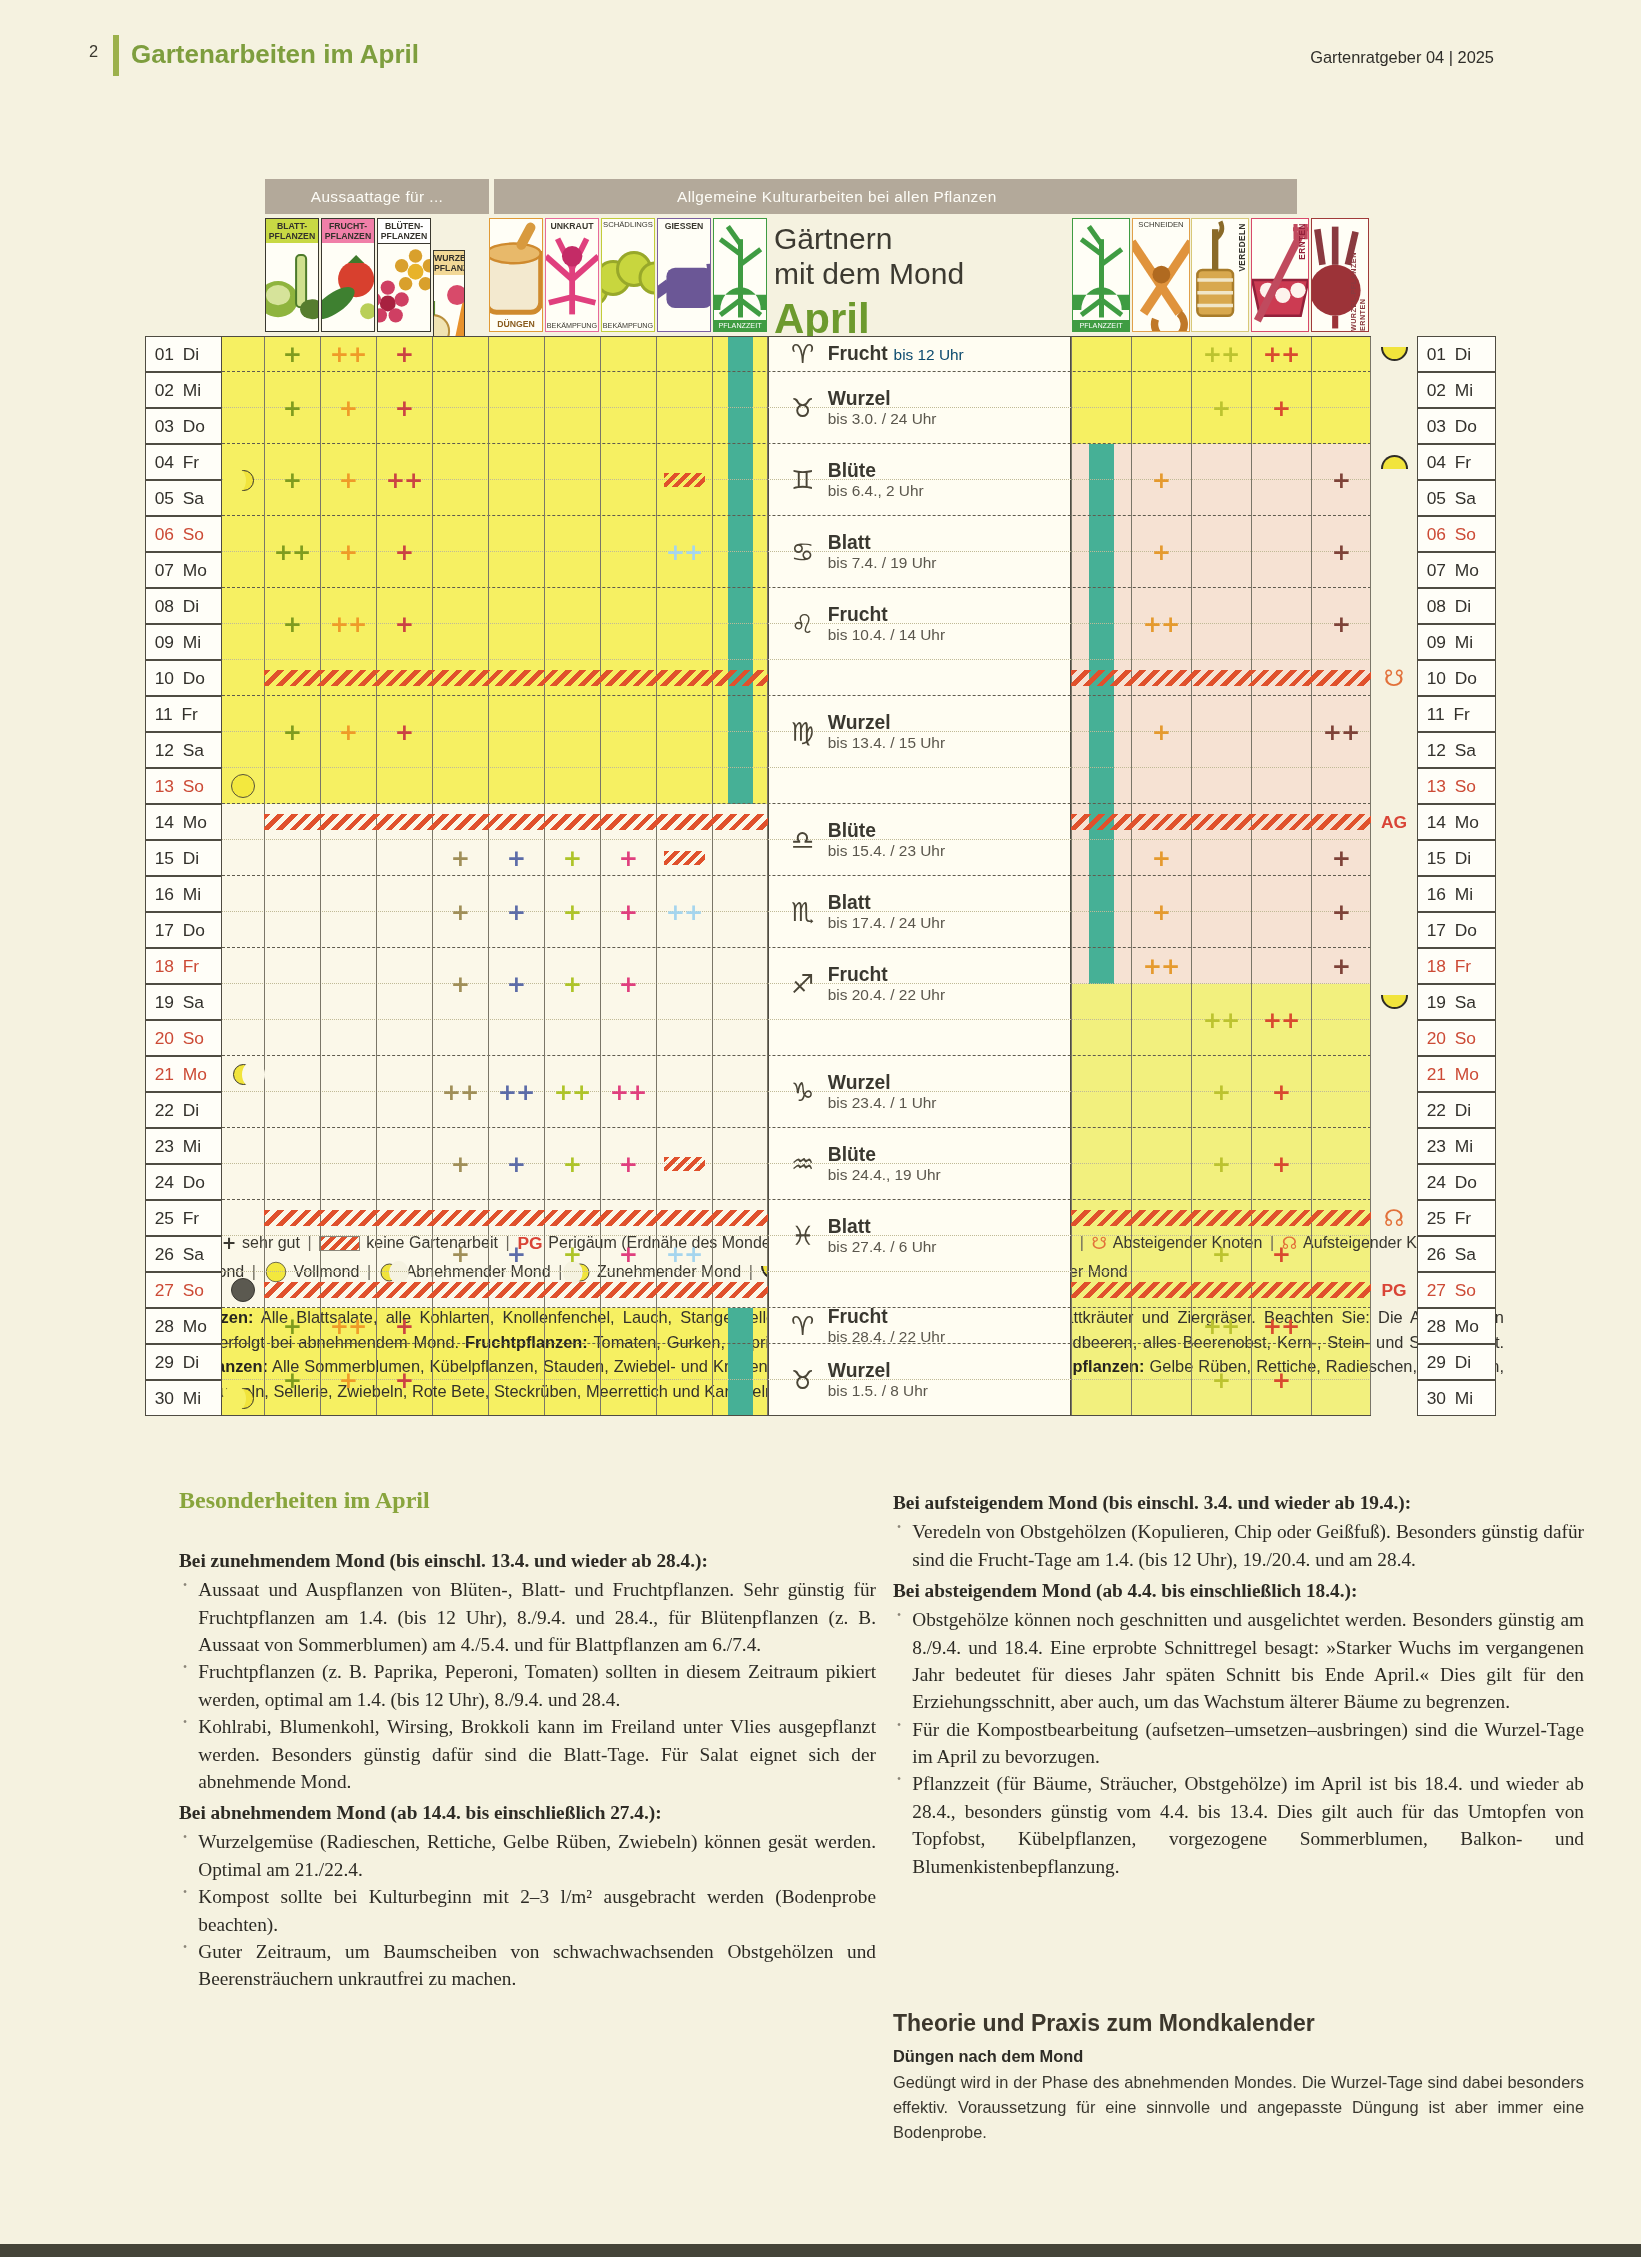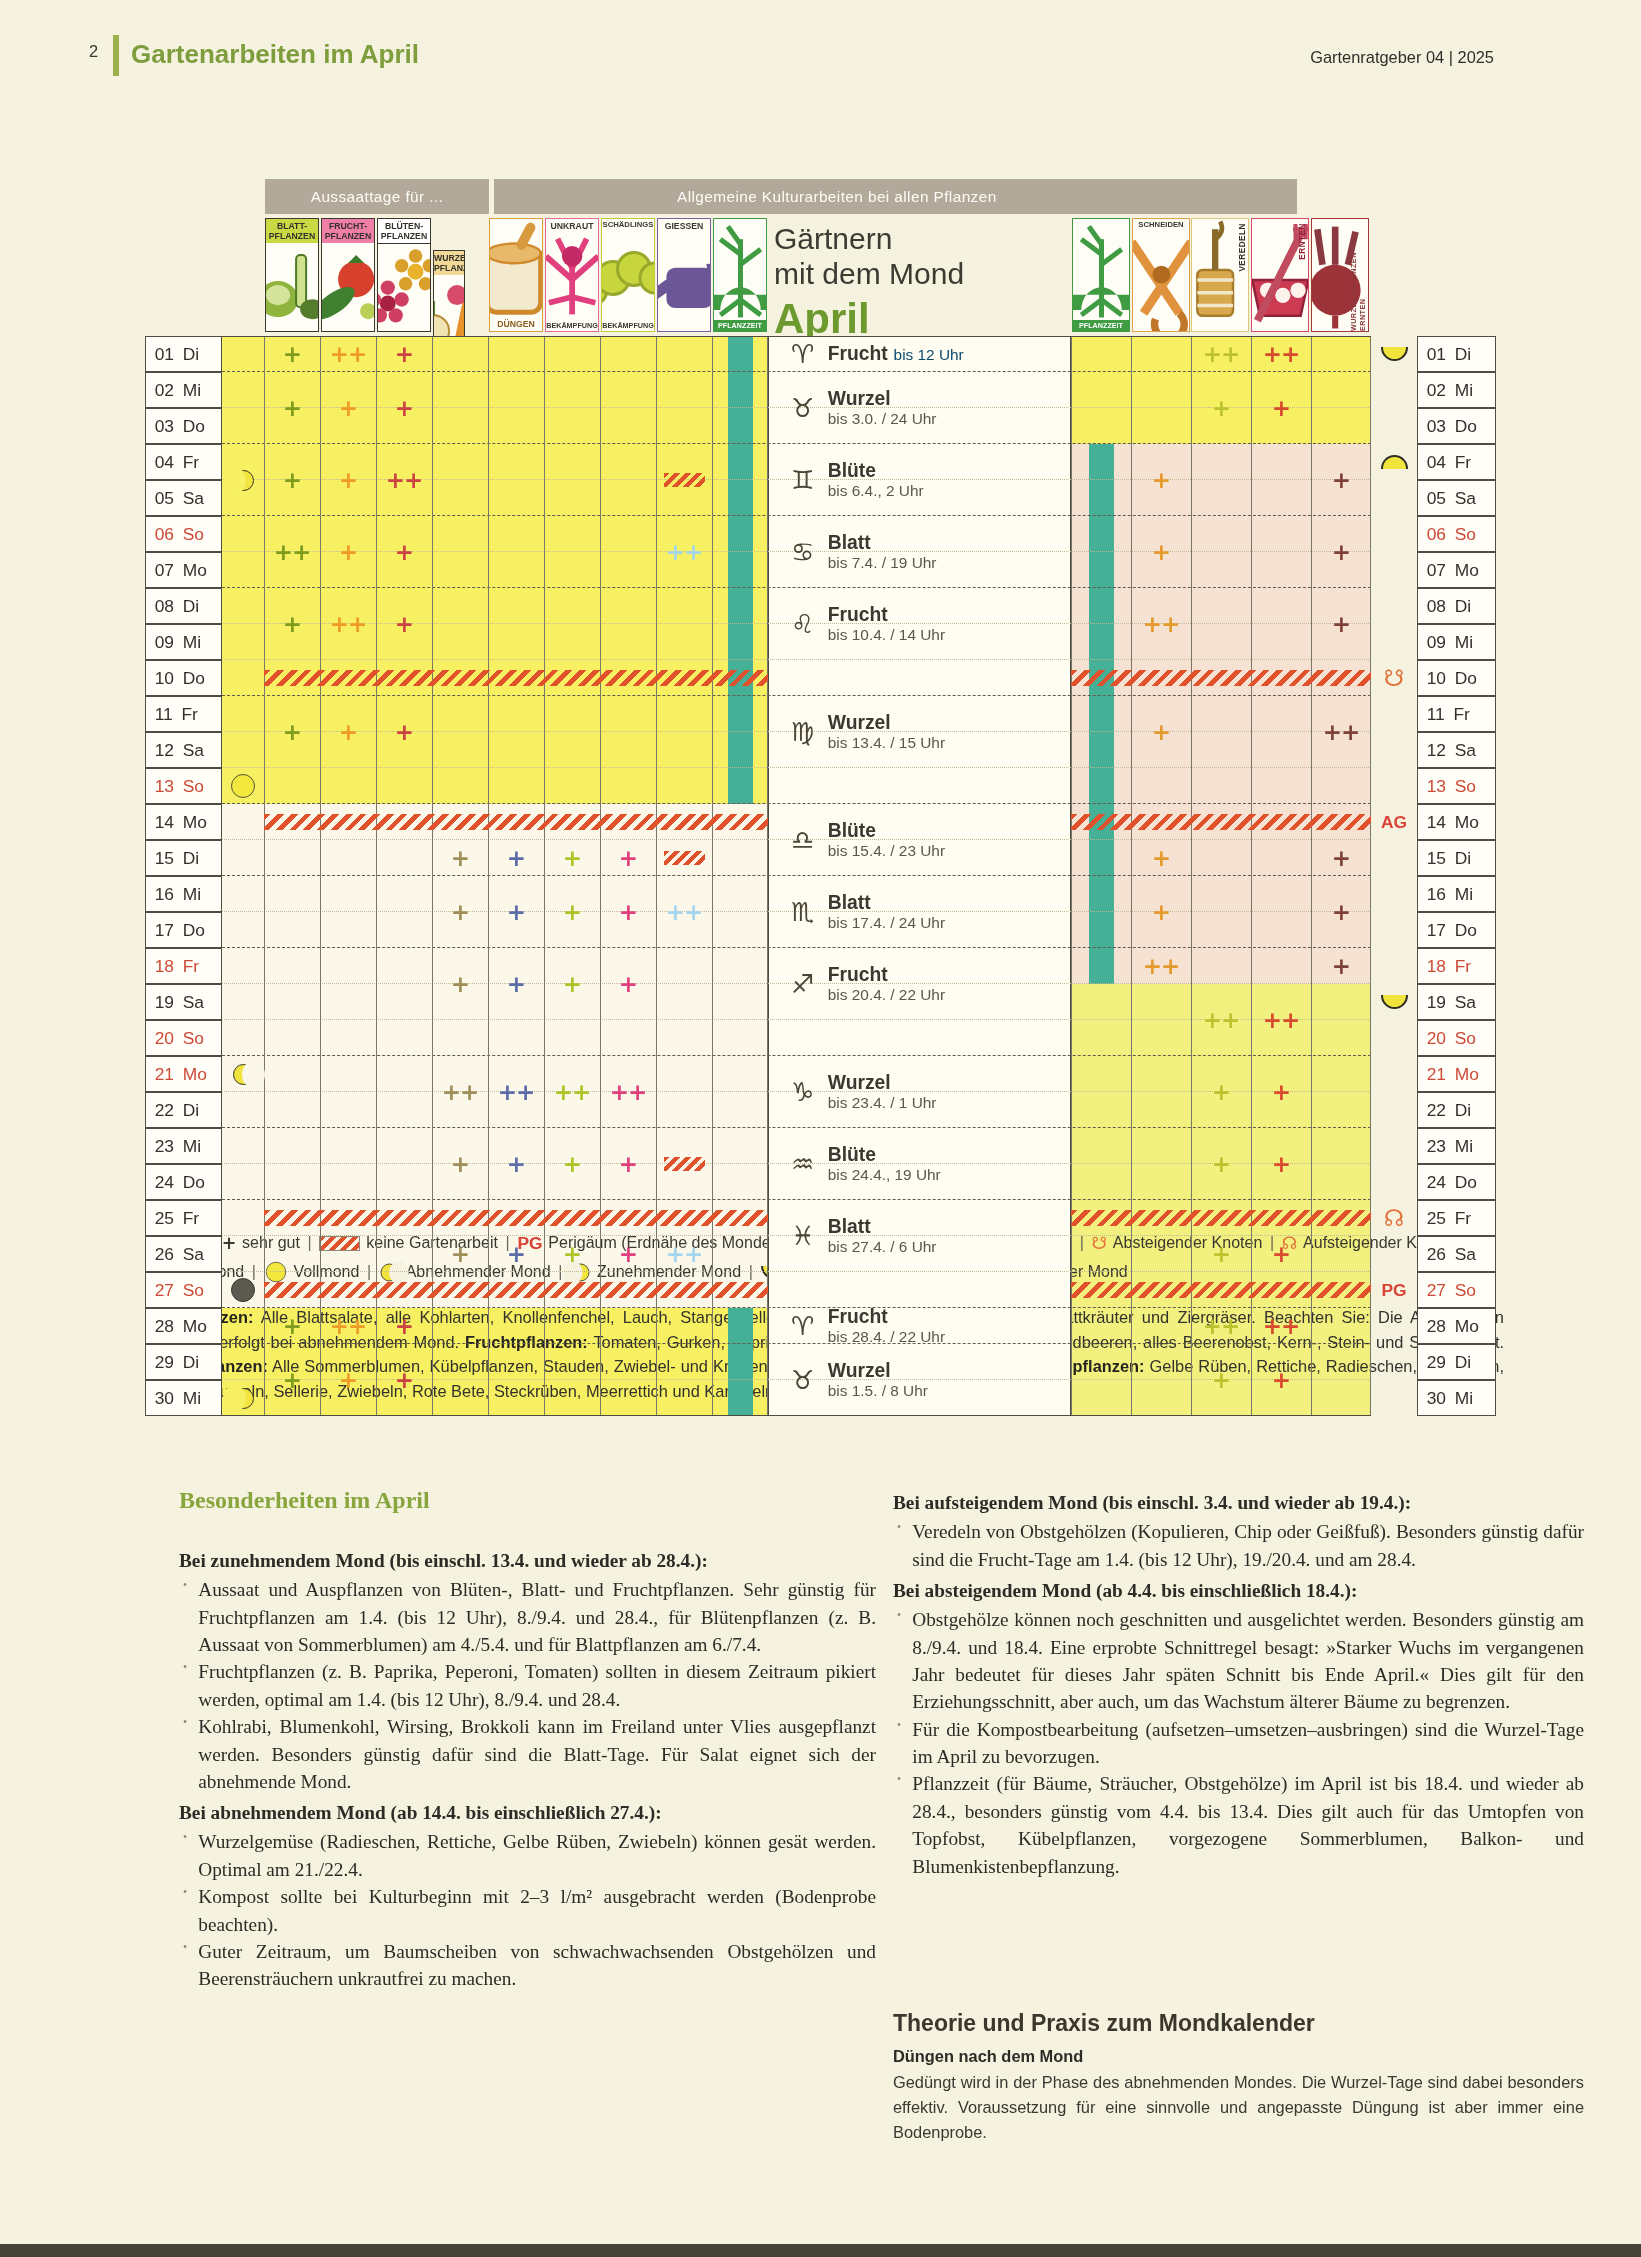--- a/index.html
+++ b/index.html
@@ -13,21 +13,21 @@
   #issue{right:147px;top:48px;font-size:16.4px;color:#2f2e29;}
   
   .band{top:179px;height:35px;background:#b3a99a;color:#fdfcf6;display:flex;
         align-items:center;justify-content:center;font-size:15.4px;letter-spacing:0.4px;}
   #band-left{left:265px;width:224px;}
   #band-right{left:494px;width:803px;justify-content:flex-start;padding-left:183px;box-sizing:border-box;}
   
   .hbox{top:218px;height:114px;background:#fffef6;border:1.9px solid #3a382f;box-sizing:border-box;
         display:flex;flex-direction:column;align-items:center;justify-content:space-between;overflow:hidden;}
   .hbox .lbl{font-size:8.7px;font-weight:bold;text-align:center;line-height:1.15;width:100%;padding:1.9px 0;}
-  .hbox .lbl2{font-size:7.2px;font-weight:bold;text-align:center;width:100%;padding:1px 4px;}
+  .hbox .lbl2{font-size:7.2px;font-weight:normal;text-align:center;width:100%;padding:1px 4px;}
   .hbox svg{flex:1;}
   .vlab{position:absolute;right:1px;top:3.9px;writing-mode:vertical-rl;transform:rotate(180deg);
         font-size:8.2px;font-weight:bold;letter-spacing:0.5px;}
   
   #mtitle{left:774px;top:222px;width:290px;}
   #mtitle .l{font-size:30px;color:#3c3a31;line-height:1.15;}
   #mtitle .m{font-size:42px;font-weight:bold;color:#6d9a2e;margin-top:3.9px;}
   
   #cal-grid{position:absolute;left:145px;top:336px;width:1352px;height:1072px;display:grid;
     grid-template-columns:77px 42px repeat(9,56px) 303px repeat(5,60px) 46px 79px;

